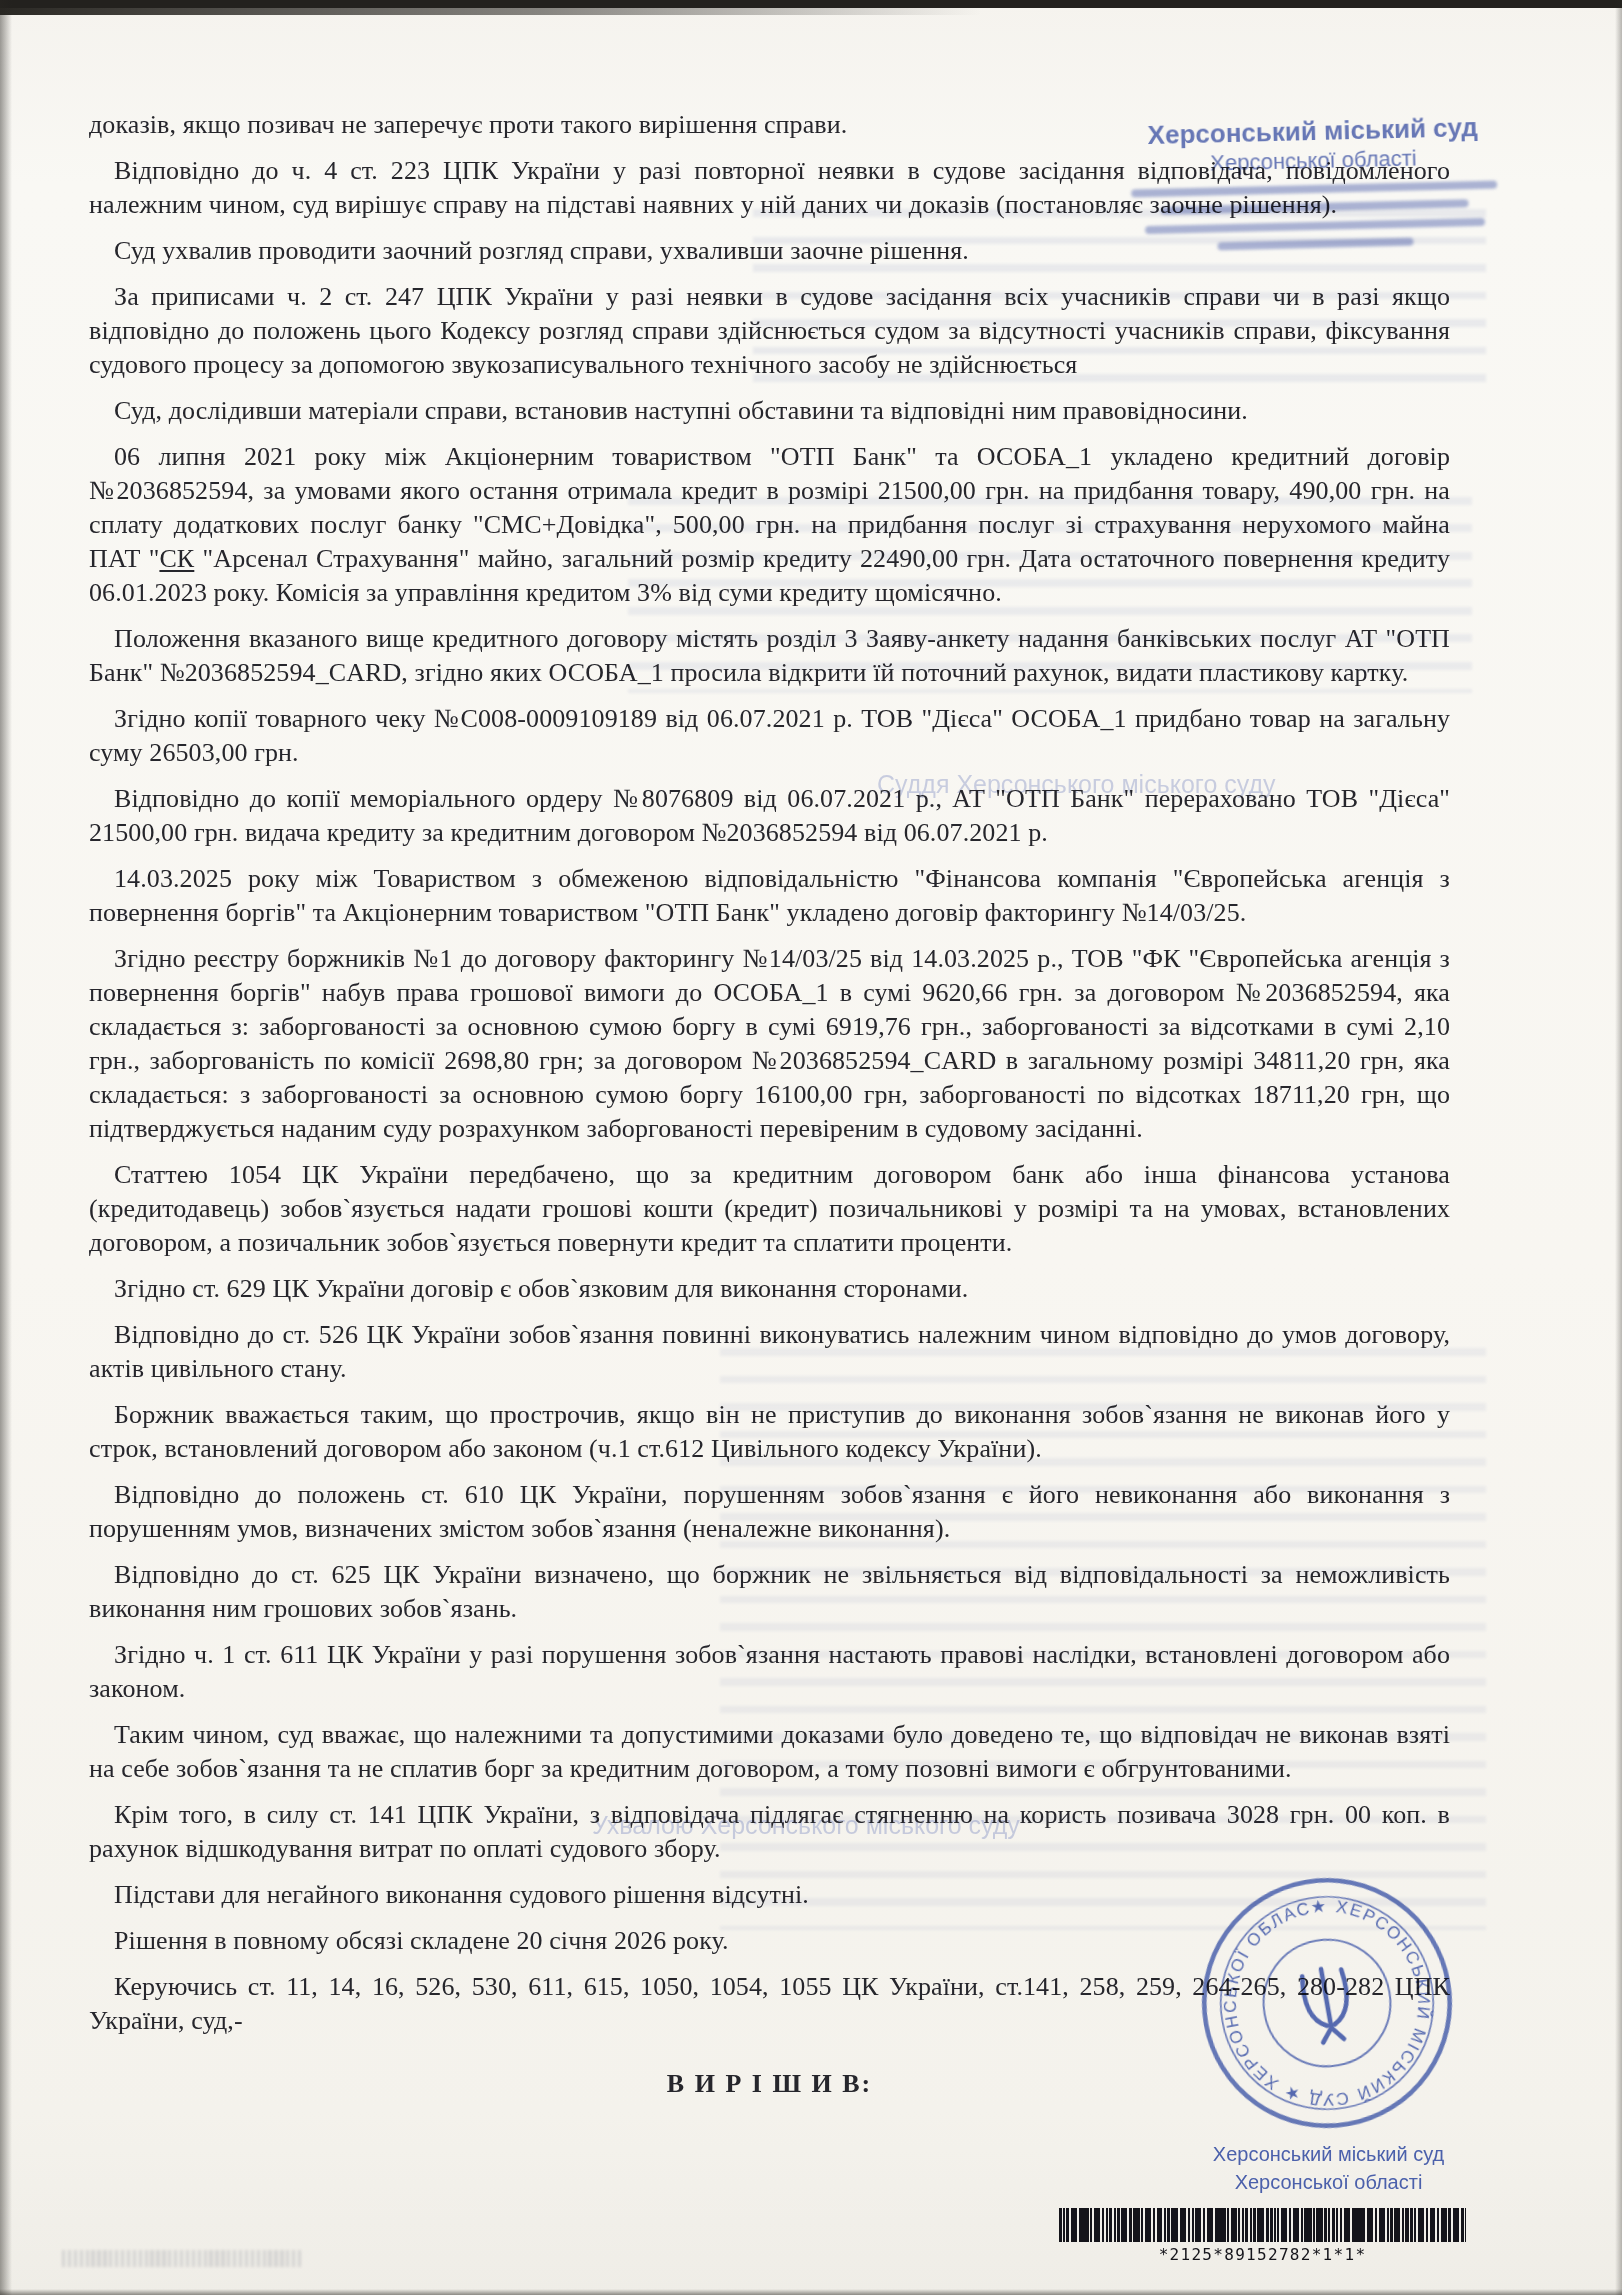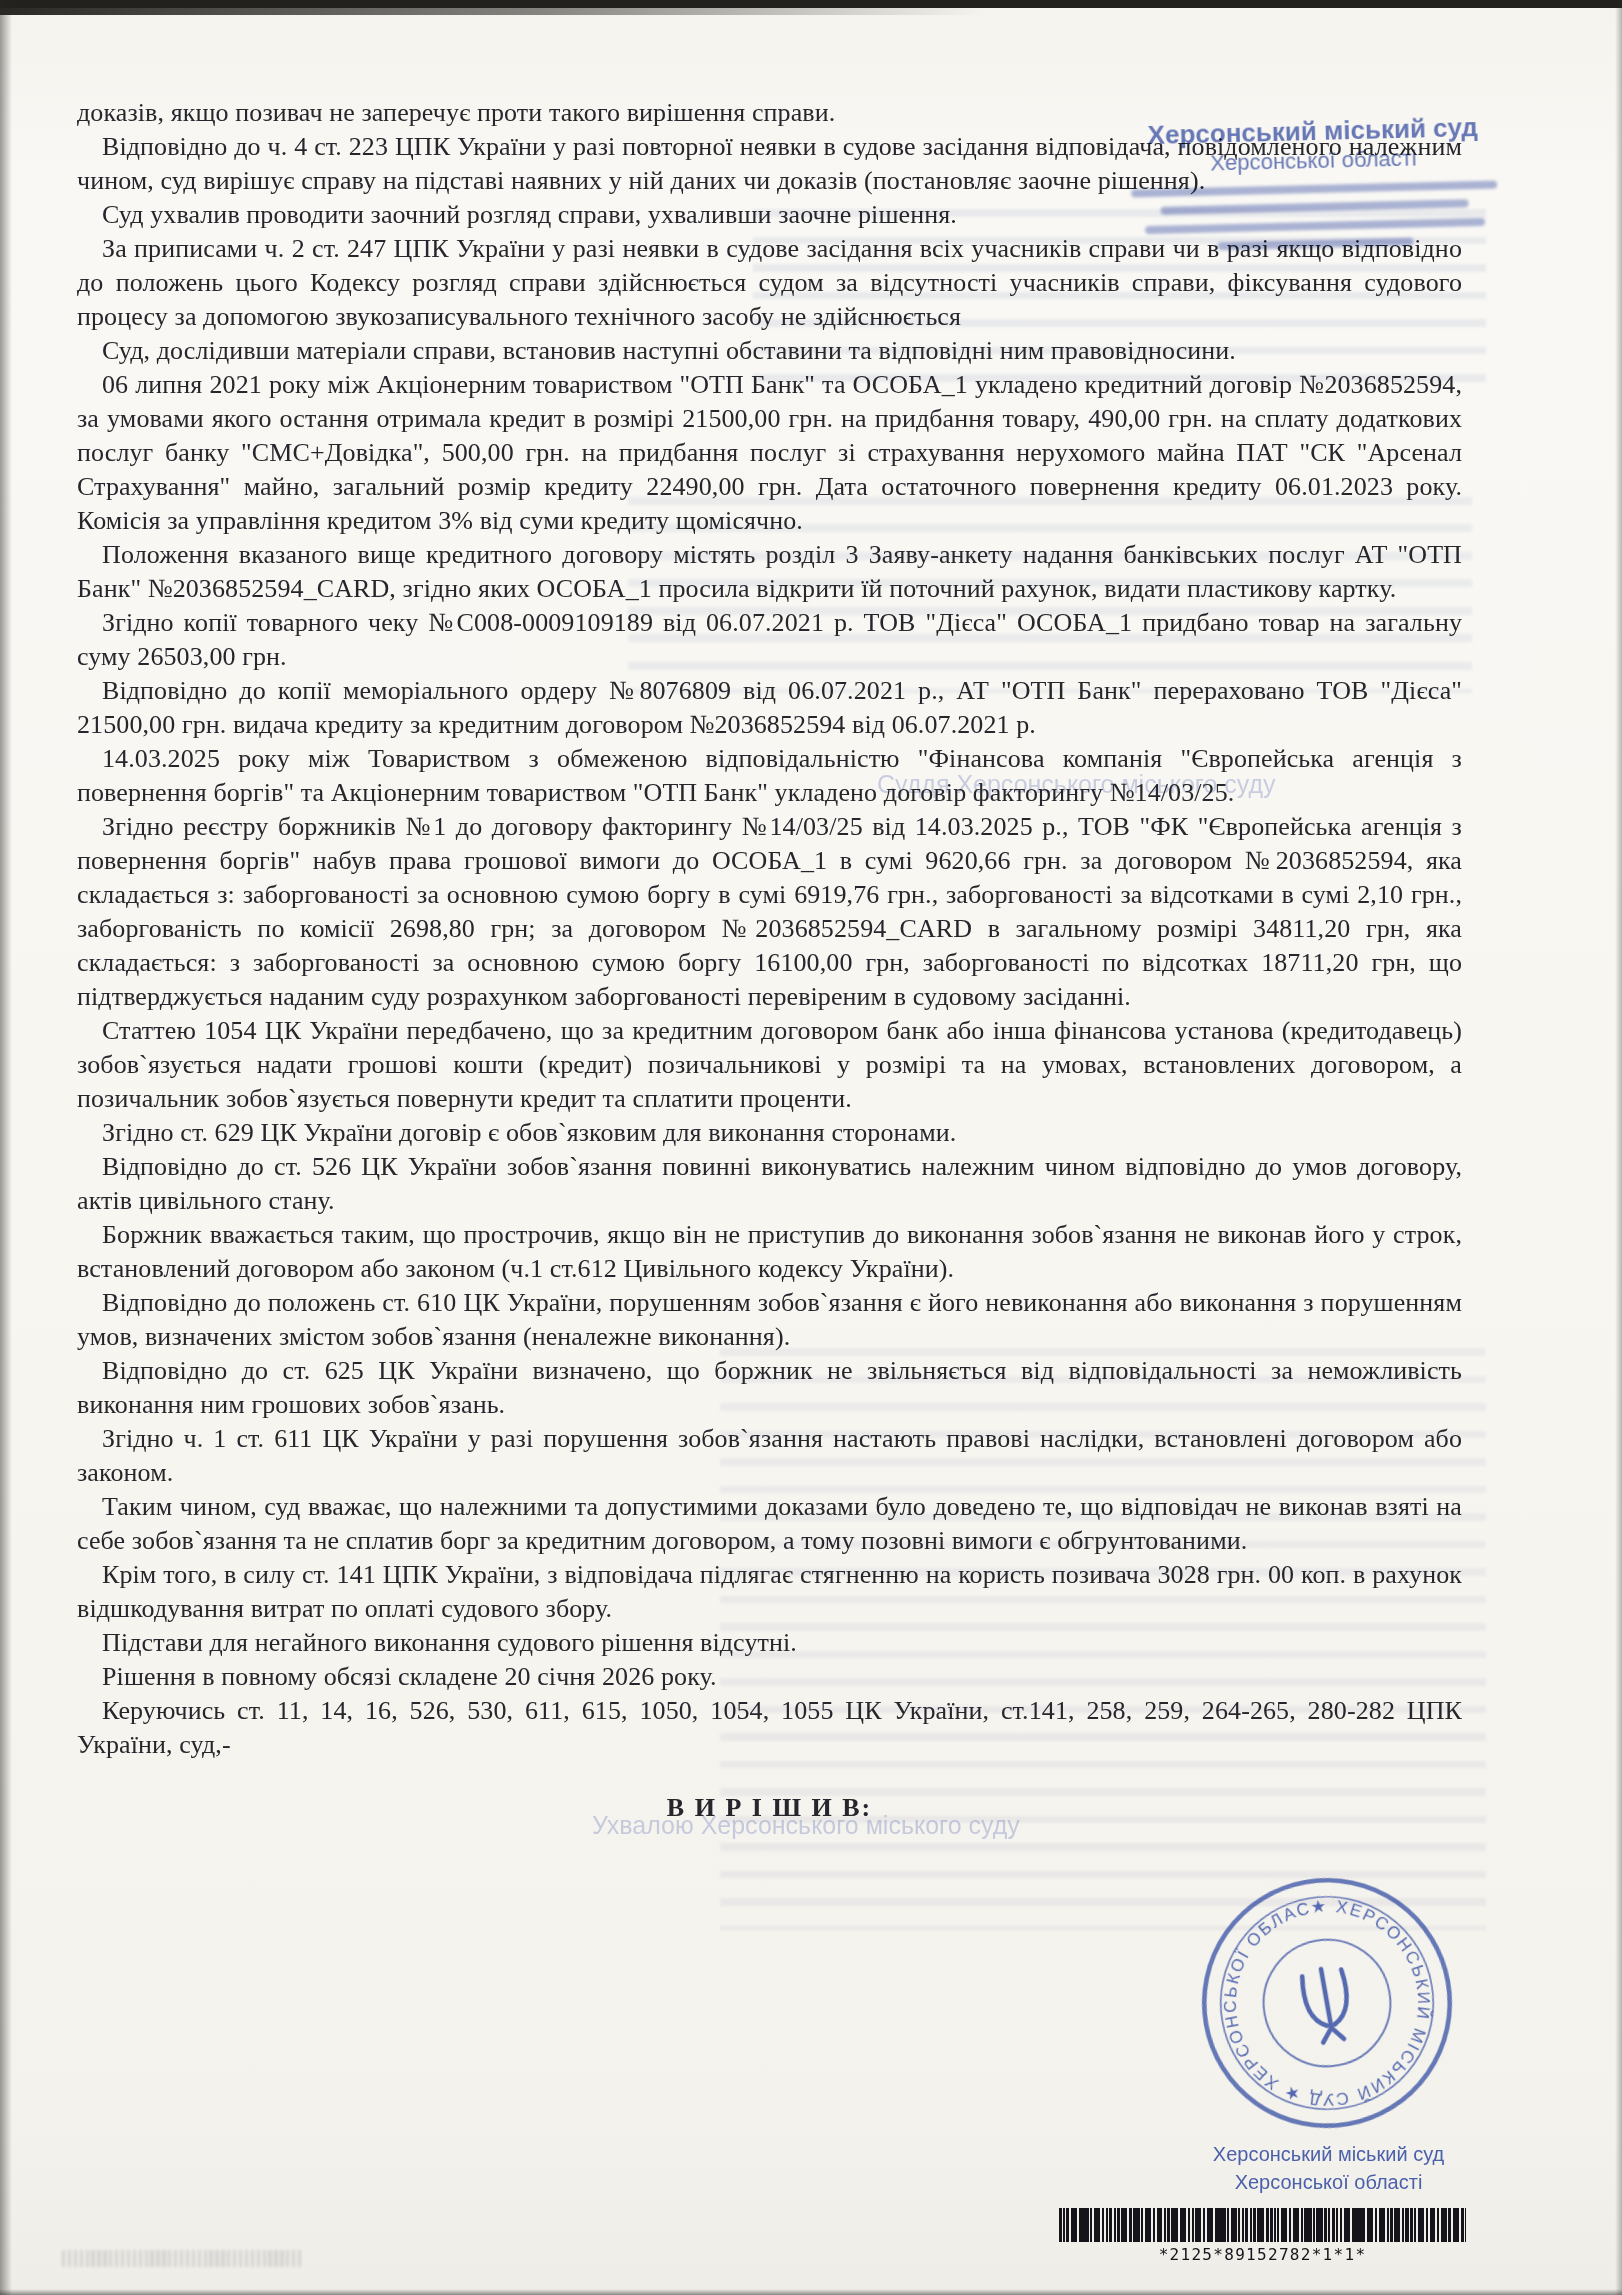--- a/index.html
+++ b/index.html
@@ -38,25 +38,25 @@
     mix-blend-mode:multiply;filter:blur(0.3px);
     font-family:"Liberation Sans",sans-serif;text-align:center;}
   .stamp-top .l1{font-size:26px;font-weight:bold;line-height:31px;}
   .stamp-top .l2{font-size:22px;line-height:27.5px;}
   .stamp-bar{height:7.9px;margin:10.5px auto 0;background:rgba(63,85,173,.55);filter:blur(1.7px);border-radius:3.9px;}
   .sb1{width:366px;} .sb2{width:308px;} .sb3{width:340px;} .sb4{width:196px;}
 
   
   .textblock{position:absolute;left:77px;right:161px;top:96px;z-index:2;
     font-size:26px;line-height:34px;text-align:justify;letter-spacing:0.1px;}
-  .textblock p{margin:0;}
+  .textblock p{margin:12px;}
   p.ind{text-indent:25px;}
   p.final{text-indent:39px;}
   .verdict{text-align:center;font-weight:bold;letter-spacing:2px;margin:29px 0 !important;text-indent:0;}
-  .und{text-underline-offset:3.3px;}
+  .und{text-decoration:underline;text-underline-offset:3.3px;}
 
   
   .seal{position:absolute;left:1195px;top:1871px;width:264px;height:264px;z-index:4;
     color:#3b55b3;opacity:.85;mix-blend-mode:multiply;transform:rotate(-10deg);}
   .seal svg{filter:blur(0.3px);}
 
   .seal-caption{position:absolute;left:1170px;top:2141px;width:317px;z-index:4;text-align:center;
     color:#3b55b3;font-family:"Liberation Sans",sans-serif;font-size:20px;line-height:27.5px;
     mix-blend-mode:multiply;opacity:.9;}
 

